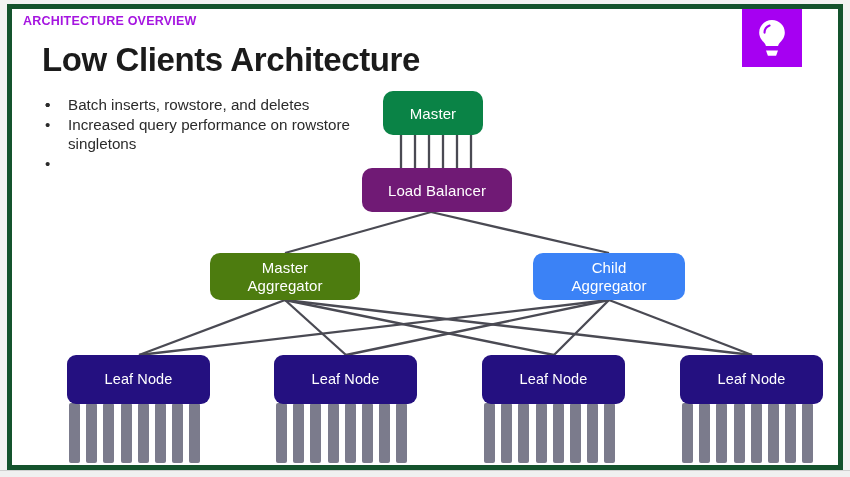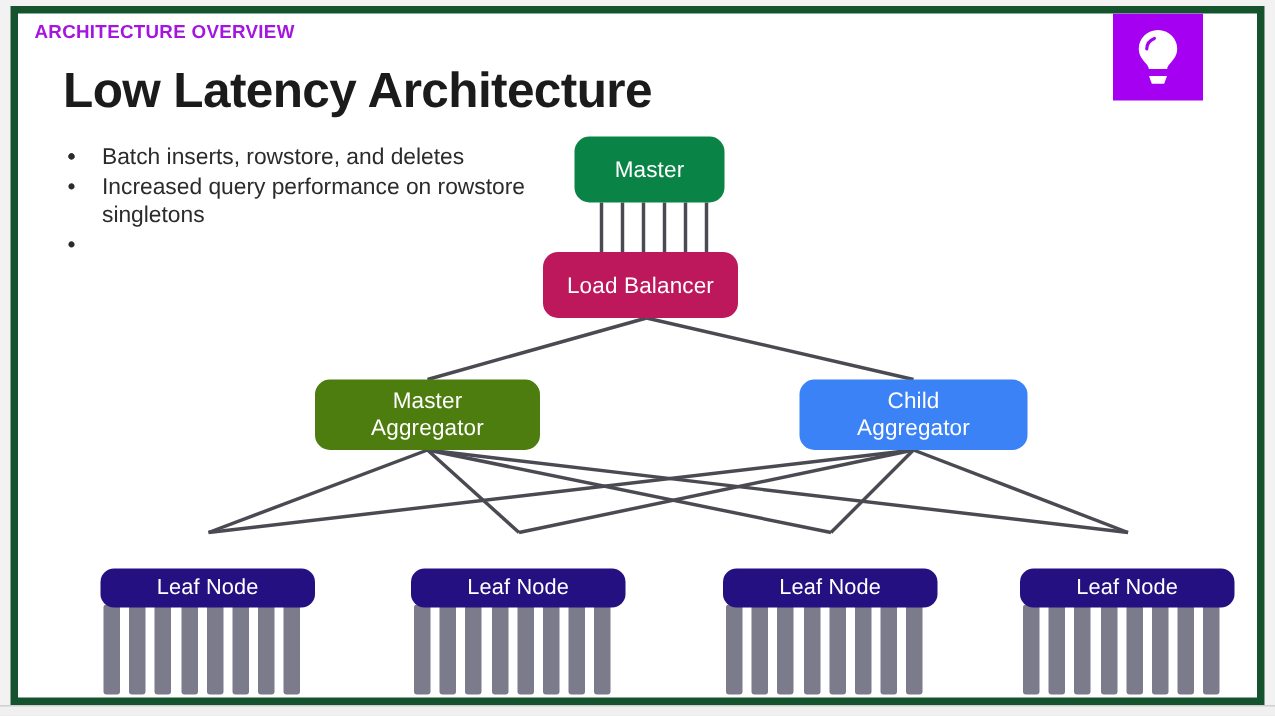--- a/index.html
+++ b/index.html
@@ -125,32 +125,31 @@
     color: #ffffff;
     border-radius: 9px;
     font-size: 15px;
     line-height: 17px;
     letter-spacing: 0.1px;
     z-index: 3;
   }
   .node.two-line { line-height: 18px; font-size: 15px; }
 
   .n-clients      { left: 371px; top: 82px;  width: 100px; height: 44px; background: #0a8346; border-radius: 10px; }
-  .n-lb           { left: 350px; top: 159px; width: 130px; height: 44px; background: #be185d; border-radius: 10px; }
+  .n-lb           { left: 350px; top: 159px; width: 150px; height: 44px; background: #701a75; border-radius: 10px; }
   .n-master       { left: 198px; top: 244px; width: 150px; height: 47px; background: #4d7c0f; border-radius: 10px; }
   .n-child        { left: 521px; top: 244px; width: 152px; height: 47px; background: #3b82f6; border-radius: 10px; }
 
   .leaf {
     width: 143px;
-    height: 26px;
+    height: 49px;
     top: 346px;
     background: #241080;
     border-radius: 9px;
     font-size: 14.5px;
-    margin-top: 24px;
   }
   .leaf-1 { left: 55px; }
   .leaf-2 { left: 262px; }
   .leaf-3 { left: 470px; }
   .leaf-4 { left: 668px; }
 
   
   .disk-bank {
     position: absolute;
     top: 382px;
@@ -185,21 +184,21 @@
   .bank-3 { left: 472px; }
   .bank-4 { left: 670px; }
 </style>
 </head>
 <body>
 
 <div class="slide-frame">
   <div class="slide-canvas">
 
     <div class="eyebrow">ARCHITECTURE OVERVIEW</div>
-    <div class="slide-title">Low Latency Architecture</div>
+    <div class="slide-title">Low Clients Architecture</div>
 
     <ul class="bullets">
       <li>
         <span class="dot">•</span>
       </li>
       <li>
         <span class="dot">•</span>
         <span>Batch inserts, rowstore, and deletes</span>
       </li>
       <li>

